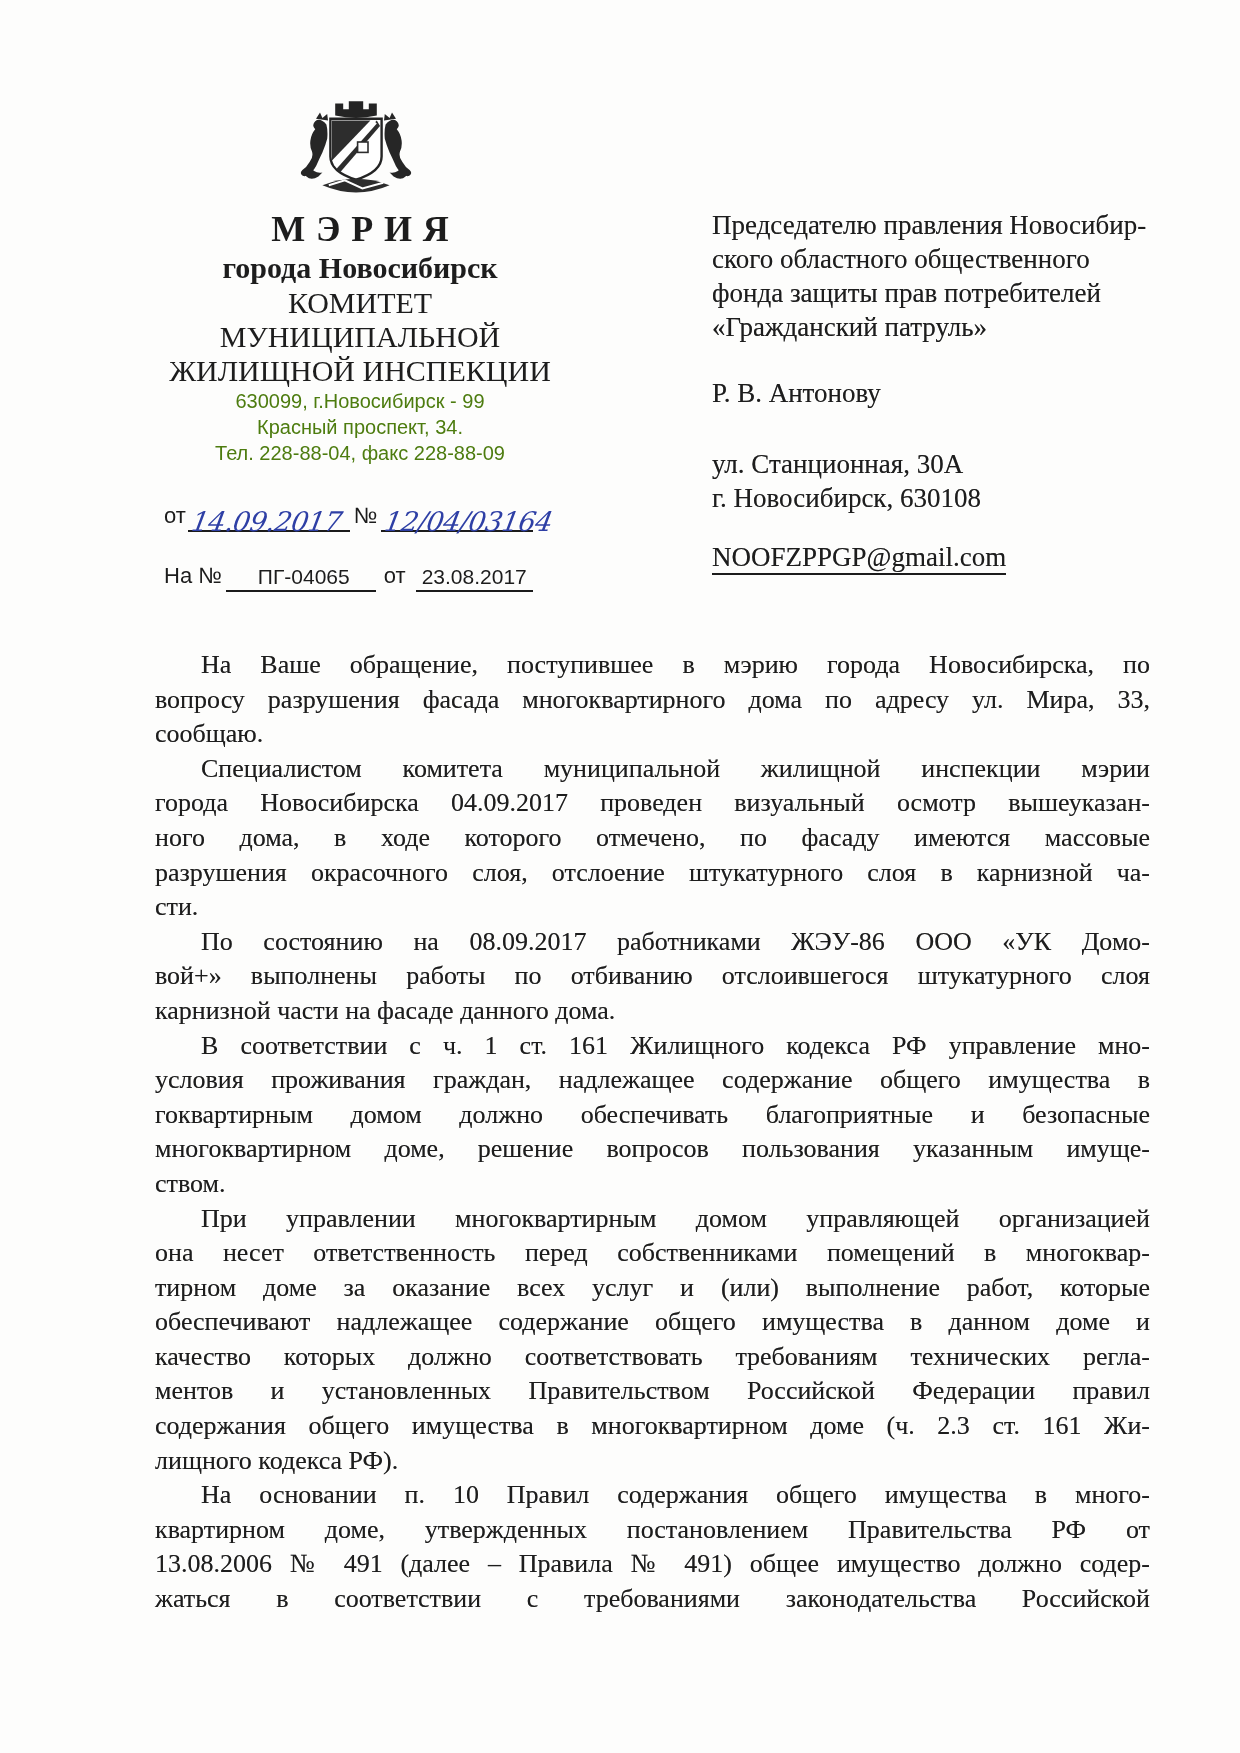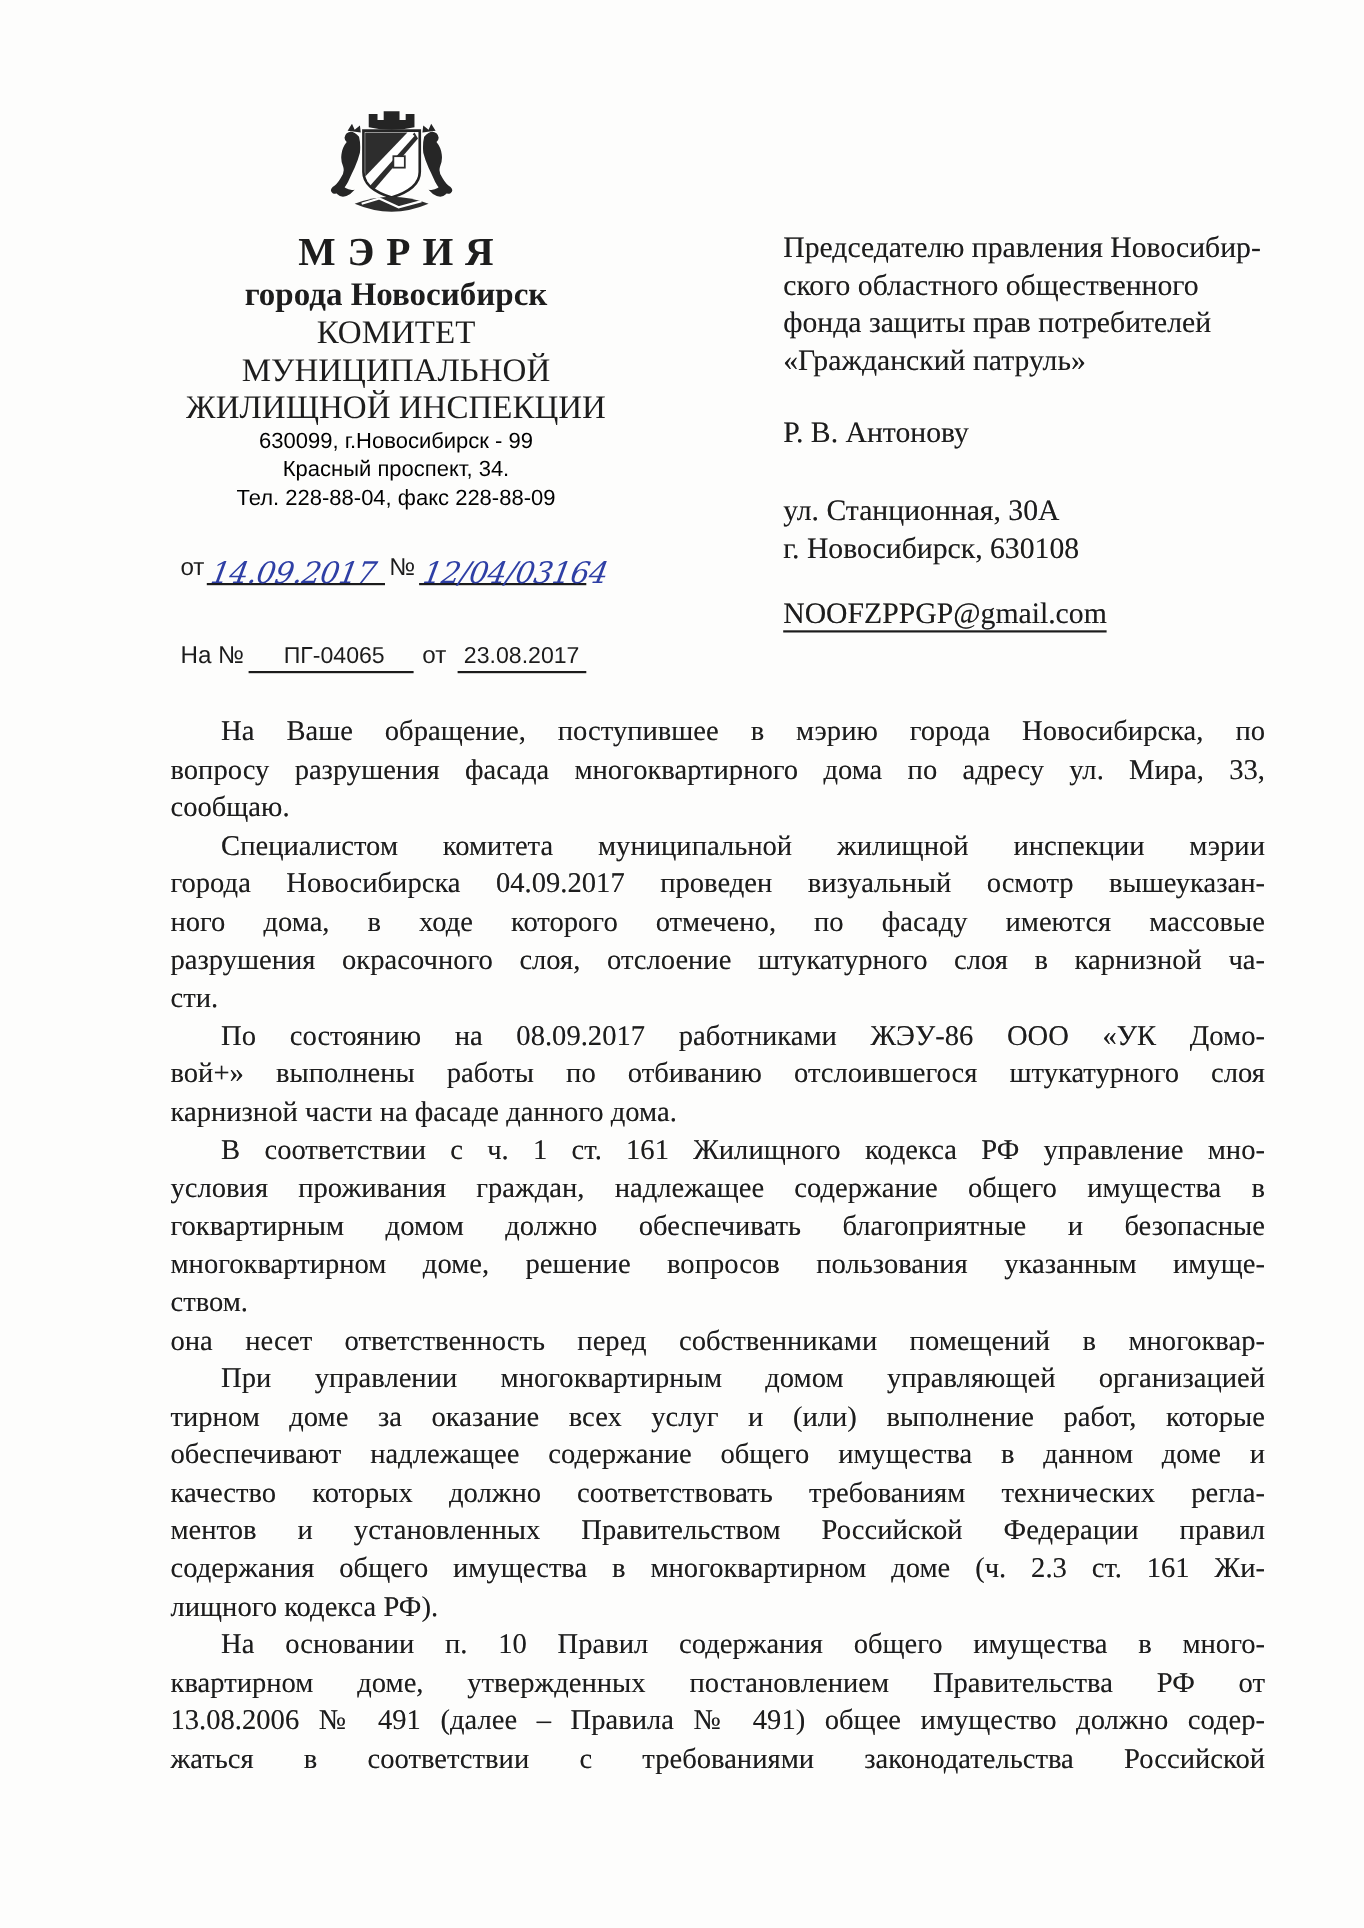--- a/index.html
+++ b/index.html
@@ -14,30 +14,30 @@
   
   .crest{position:absolute;left:300px;top:94px;width:112px;height:112px;}
   
   .letterhead{
     position:absolute;left:88px;top:208px;width:544px;
     text-align:center;
   }
   .lh-top{font-size:36px;font-weight:bold;letter-spacing:0.30em;line-height:42px;text-indent:0.30em;}
   .lh-city{font-size:30px;font-weight:bold;line-height:36px;}
   .lh-committee{font-size:30px;line-height:34px;}
-  .lh-contact{font-family:"Liberation Sans", sans-serif;font-size:20px;line-height:26px;color:#000000;}
+  .lh-contact{font-family:"Liberation Sans", sans-serif;font-size:20px;line-height:26px;color:#4d7c0f;}
   
   .ref-row{
     position:absolute;left:164px;
     display:flex;align-items:flex-end;
     font-family:"Liberation Sans", sans-serif;
     font-size:22px;color:#1c1c1c;
   }
   .ref-row-1{top:496px;}
-  .ref-row-2{top:576px;}
+  .ref-row-2{top:556px;}
   .lbl{padding-bottom:3px;}
   .slot{
     display:flex;align-items:flex-end;
     border-bottom:2.5px solid #1b1b1b;
     height:36px;box-sizing:border-box;
   }
   .slot-date{width:162px;margin-left:2px;}
   .slot-num{width:152px;margin-left:4px;}
   .slot-reply{width:150px;margin-left:4px;}
   .slot-reply-date{margin-left:10px;padding:0 6px;}
@@ -174,22 +174,22 @@
       <div class="body-line">разрушения окрасочного слоя, отслоение штукатурного слоя в карнизной ча-</div>
       <div class="body-line last">сти.</div>
       <div class="body-line indent">По состоянию на 08.09.2017 работниками ЖЭУ-86 ООО «УК Домо-</div>
       <div class="body-line">вой+» выполнены работы по отбиванию отслоившегося штукатурного слоя</div>
       <div class="body-line last">карнизной части на фасаде данного дома.</div>
       <div class="body-line indent">В соответствии с ч. 1 ст. 161 Жилищного кодекса РФ управление мно-</div>
       <div class="body-line">условия проживания граждан, надлежащее содержание общего имущества в</div>
       <div class="body-line">гоквартирным домом должно обеспечивать благоприятные и безопасные</div>
       <div class="body-line">многоквартирном доме, решение вопросов пользования указанным имуще-</div>
       <div class="body-line last">ством.</div>
+      <div class="body-line indent">При управлении многоквартирным домом управляющей организацией</div>
       <div class="body-line">она несет ответственность перед собственниками помещений в многоквар-</div>
-      <div class="body-line indent">При управлении многоквартирным домом управляющей организацией</div>
       <div class="body-line">тирном доме за оказание всех услуг и (или) выполнение работ, которые</div>
       <div class="body-line">обеспечивают надлежащее содержание общего имущества в данном доме и</div>
       <div class="body-line">качество которых должно соответствовать требованиям технических регла-</div>
       <div class="body-line">ментов и установленных Правительством Российской Федерации правил</div>
       <div class="body-line">содержания общего имущества в многоквартирном доме (ч. 2.3 ст. 161 Жи-</div>
       <div class="body-line last">лищного кодекса РФ).</div>
       <div class="body-line indent">На основании п. 10 Правил содержания общего имущества в много-</div>
       <div class="body-line">квартирном доме, утвержденных постановлением Правительства РФ от</div>
       <div class="body-line">13.08.2006 № 491 (далее – Правила № 491) общее имущество должно содер-</div>
       <div class="body-line">жаться в соответствии с требованиями законодательства Российской</div>

